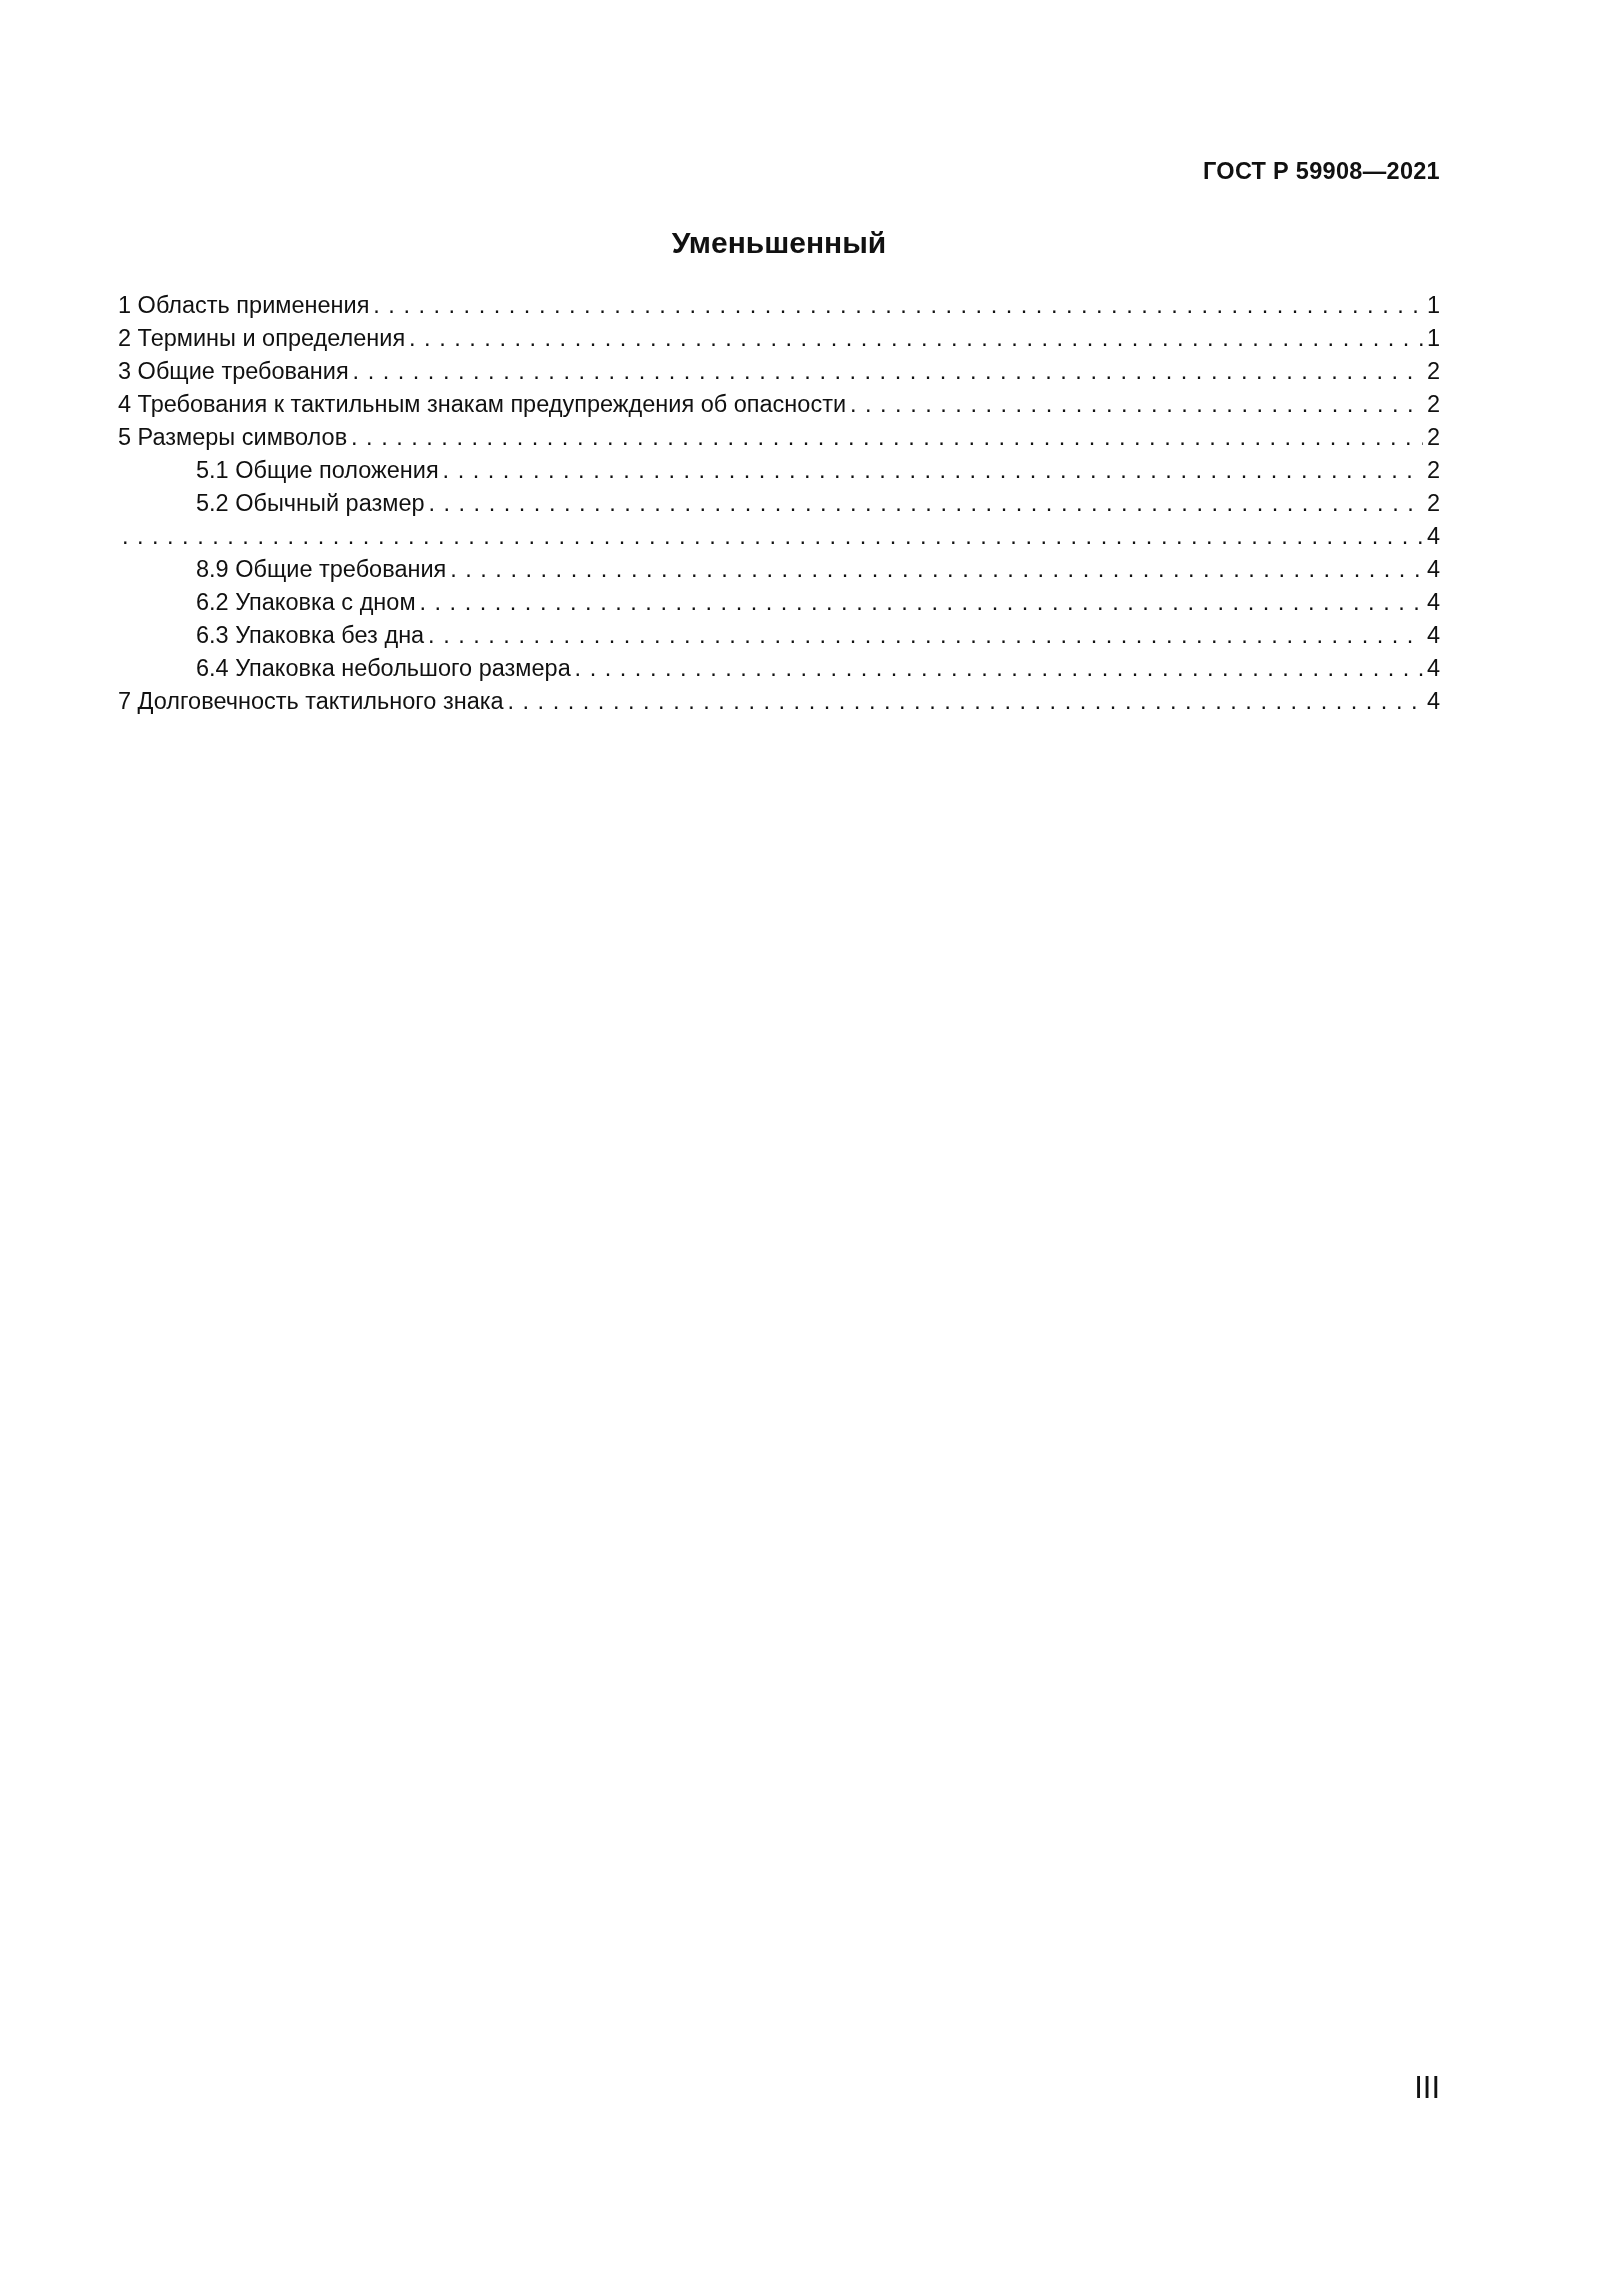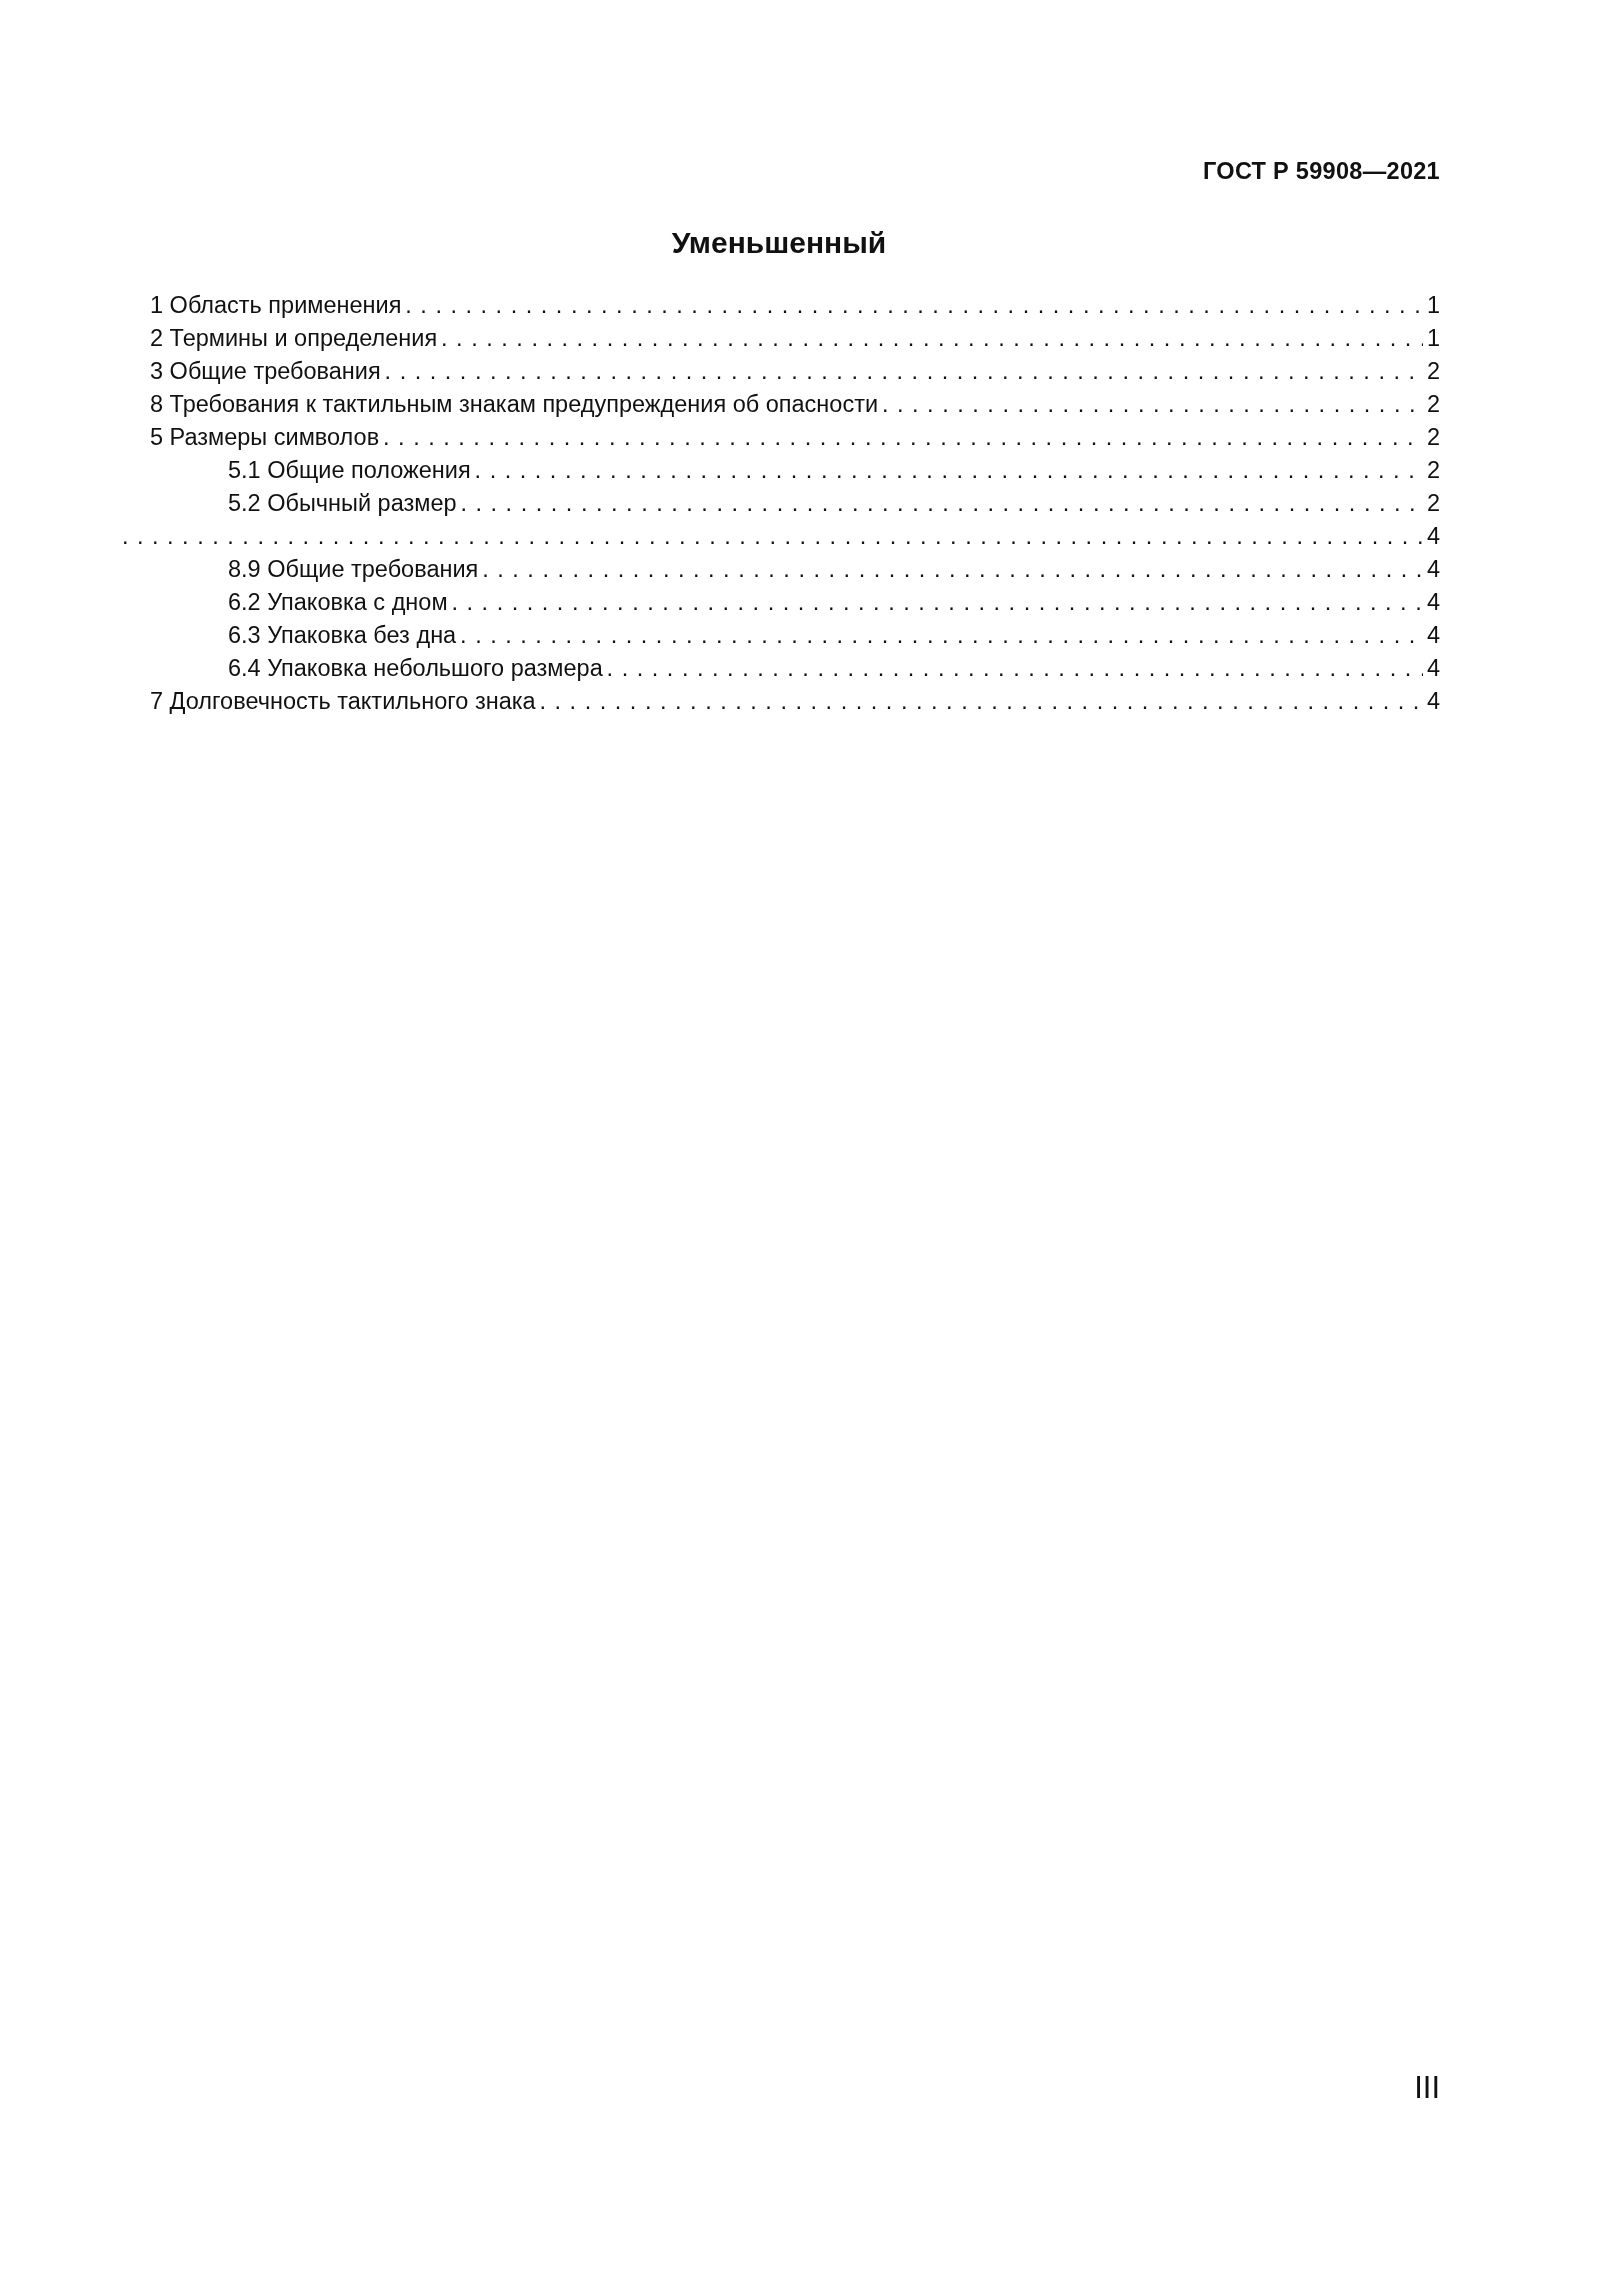--- a/index.html
+++ b/index.html
@@ -50,21 +50,20 @@
     width: 100%;
   }
 
   .toc-row.indent {
     padding-left: 78px;
   }
 
   .toc-label {
     white-space: nowrap;
     flex: 0 0 auto;
-    margin-left: 32px;
   }
 
   .toc-leader {
     flex: 1 1 auto;
     overflow: hidden;
     white-space: nowrap;
     margin: 0 3.9px;
     min-width: 19.6px;
   }
 
@@ -104,21 +103,21 @@
         <span class="toc-label">2 Термины и определения</span>
         <span class="toc-leader"></span>
         <span class="toc-page">1</span>
       </div>
       <div class="toc-row">
         <span class="toc-label">3 Общие требования</span>
         <span class="toc-leader"></span>
         <span class="toc-page">2</span>
       </div>
       <div class="toc-row">
-        <span class="toc-label">8 Требования к тактильным знакам предупреждения об опасности</span>
+        <span class="toc-label">4 Требования к тактильным знакам предупреждения об опасности</span>
         <span class="toc-leader"></span>
         <span class="toc-page">2</span>
       </div>
       <div class="toc-row">
         <span class="toc-label">5 Размеры символов</span>
         <span class="toc-leader"></span>
         <span class="toc-page">2</span>
       </div>
       <div class="toc-row indent">
         <span class="toc-label">5.1 Общие положения</span>

